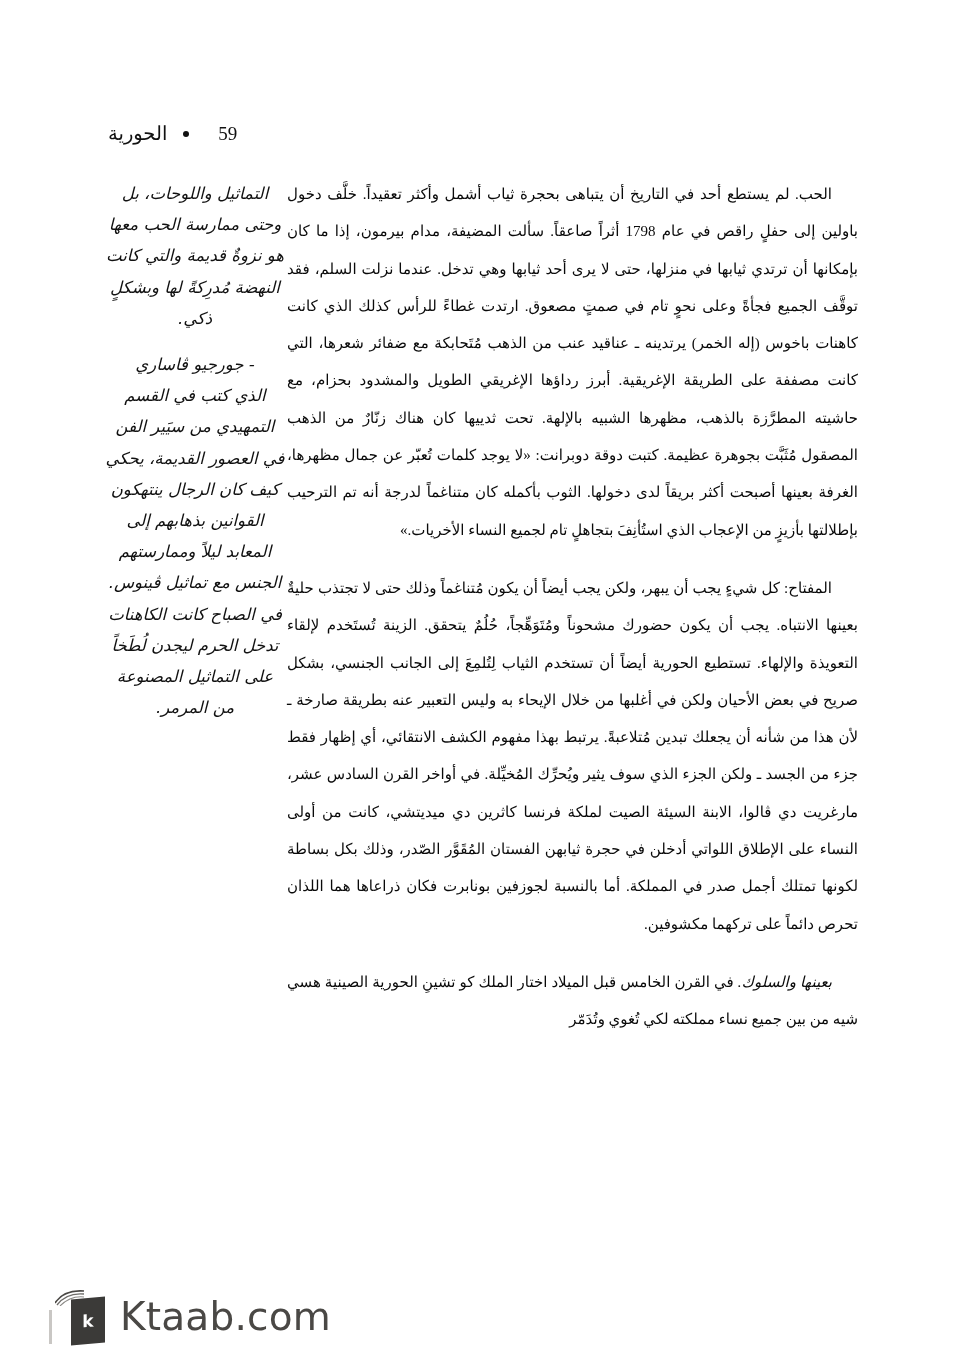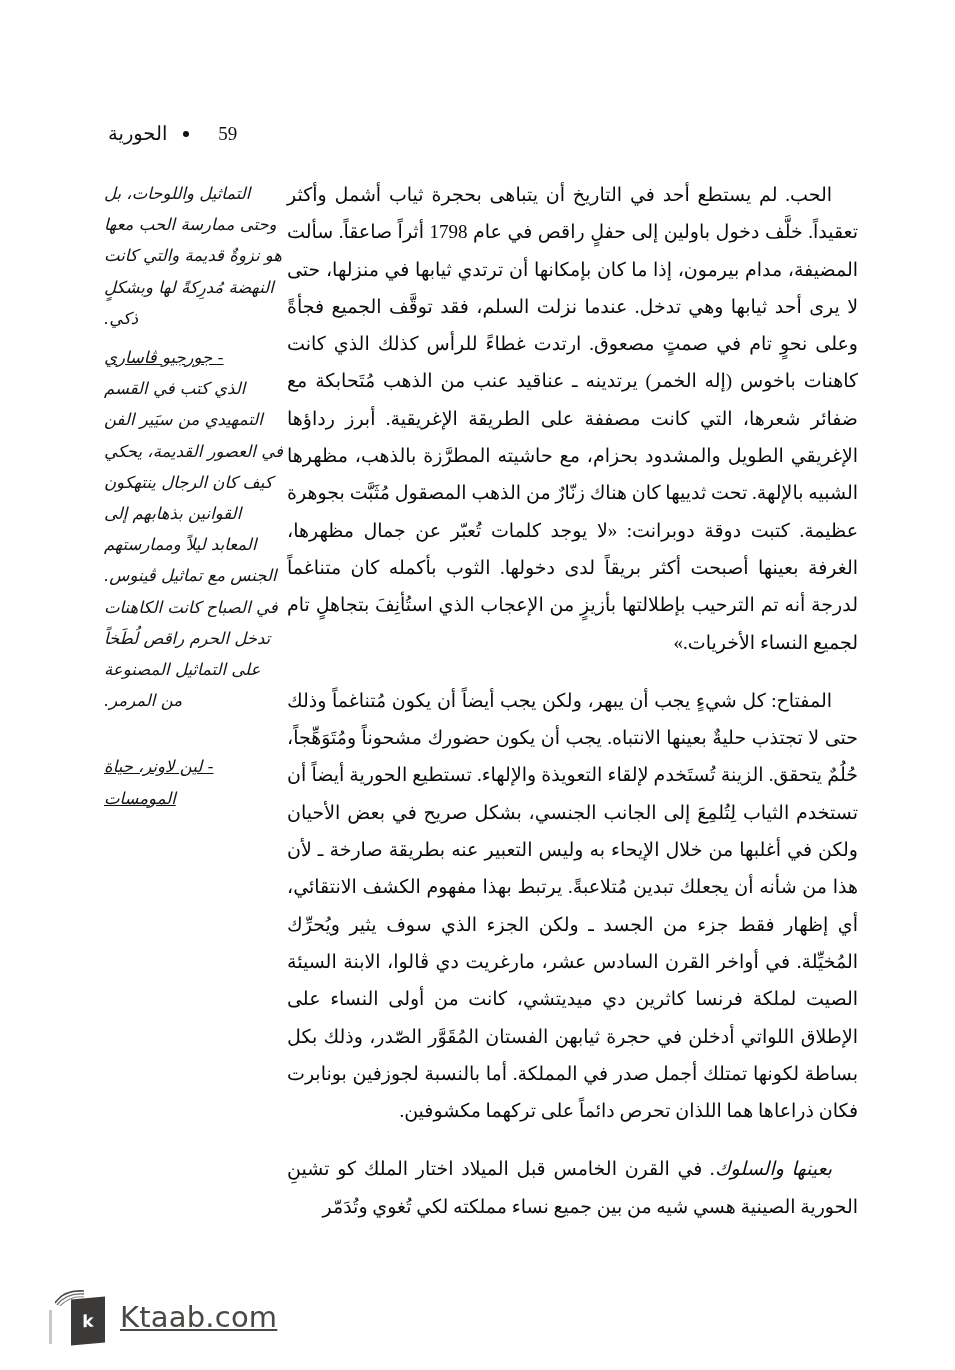--- a/index.html
+++ b/index.html
@@ -33,36 +33,36 @@
   }
 
   
   .content{
     position:absolute;left:0;top:176px;width:955px;height:1090px;
   }
 
   
   .sidebar{
     position:absolute;left:104px;top:2px;width:182px;
-    direction:rtl;text-align:left;
+    direction:rtl;text-align:center;
     font-family:"DejaVu Sans","Liberation Sans",sans-serif;
     font-style:italic;
     font-size:16.5px;line-height:31.2px;
     color:#111;
   }
   .sidebar p{margin:0;}
   .sidebar .quote-body{letter-spacing:.1px;}
-  .sidebar .attrib{margin-top:8px;text-decoration:underline;}
+  .sidebar .attrib{margin-top:15px;}
   .sidebar .gap{height:27px;}
 
   
   .body-col{
     position:absolute;right:97px;top:0;width:571px;
     direction:rtl;
-    font-size:19px;
+    font-size:15px;
     line-height:37.3px;
     color:#0a0a0a;
   }
   .body-col p{
     margin:0 0 0 0;
     text-align:justify;
     text-justify:inter-word;
     text-indent:26px;
   }
   .body-col p.p-first{text-indent:26px;}
@@ -90,46 +90,44 @@
     transform:skewY(-5deg);
     color:#ffffff;font-family:"DejaVu Sans","Liberation Sans",sans-serif;
     font-weight:700;font-size:17px;line-height:1;
   }
   .wm-spine{
     position:absolute;left:-14px;top:22px;width:3px;height:34px;
     background:#c9c7c4;
   }
   .wm-text{
     font-family:"DejaVu Sans","Liberation Sans",sans-serif;
-    font-size:29px;line-height:40px;color:#4a4845;letter-spacing:.2px;
+    font-size:39px;line-height:40px;color:#4a4845;letter-spacing:.2px;
     font-weight:400;
-    text-decoration:underline;
   }
 </style>
 </head>
 <body>
 
 <div class="page">
 
   <div class="runhead">
     <div class="runhead-inner">
       <span class="chapter">الحورية</span>
       <span class="dot"></span>
       <span class="folio">59</span>
     </div>
   </div>
 
   <div class="content">
 
     <aside class="sidebar">
       <p class="quote-body">التماثيل واللوحات، بل وحتى ممارسة الحب معها هو نزوةٌ قديمة والتي كانت النهضة مُدرِكةً لها وبشكلٍ ذكي.</p>
       <p class="attrib">- جورجيو ڤاساري</p>
-      <p class="quote-body">الذي كتب في القسم التمهيدي من سيَير الفن في العصور القديمة، يحكي كيف كان الرجال ينتهكون القوانين بذهابهم إلى المعابد ليلاً وممارستهم الجنس مع تماثيل ڤينوس. في الصباح كانت الكاهنات تدخل الحرم راقص لُطَخاً على التماثيل المصنوعة من المرمر.</p>
+      <p class="quote-body">الذي كتب في القسم التمهيدي من سيَير الفن في العصور القديمة، يحكي كيف كان الرجال ينتهكون القوانين بذهابهم إلى المعابد ليلاً وممارستهم الجنس مع تماثيل ڤينوس. في الصباح كانت الكاهنات تدخل الحرم ليجدن لُطَخاً على التماثيل المصنوعة من المرمر.</p>
       <div class="gap"></div>
-      <p class="attrib">- لين لاونر، حياة المومسات</p>
     </aside>
 
     <div class="body-col">
       <p class="p-first"><span>الحب. لم يستطع أحد في التاريخ أن يتباهى بحجرة ثياب أشمل وأكثر تعقيداً. خلَّف دخول باولين إلى حفلٍ راقص في عام 1798 أثراً صاعقاً. سألت المضيفة، مدام بيرمون، إذا ما كان بإمكانها أن ترتدي ثيابها في منزلها، حتى لا يرى أحد ثيابها وهي تدخل. عندما نزلت السلم، فقد توقَّف الجميع فجأةً وعلى نحوٍ تام في صمتٍ مصعوق. ارتدت غطاءً للرأس كذلك الذي كانت كاهنات باخوس (إله الخمر) يرتدينه ـ عناقيد عنب من الذهب مُتَحابكة مع ضفائر شعرها، التي كانت مصففة على الطريقة الإغريقية. أبرز رداؤها الإغريقي الطويل والمشدود بحزام، مع حاشيته المطرَّزة بالذهب، مظهرها الشبيه بالإلهة. تحت ثدييها كان هناك زنّارٌ من الذهب المصقول مُثَبَّت بجوهرة عظيمة. كتبت دوقة دوبرانت: «لا يوجد كلمات تُعبّر عن جمال مظهرها، الغرفة بعينها أصبحت أكثر بريقاً لدى دخولها. الثوب بأكمله كان متناغماً لدرجة أنه تم الترحيب بإطلالتها بأزيزٍ من الإعجاب الذي استُأنِفَ بتجاهلٍ تام لجميع النساء الأخريات.»</span></p>
       <p><span>المفتاح: كل شيءٍ يجب أن يبهر، ولكن يجب أيضاً أن يكون مُتناغماً وذلك حتى لا تجتذب حليةٌ بعينها الانتباه. يجب أن يكون حضورك مشحوناً ومُتَوَهِّجاً، حُلُمٌ يتحقق. الزينة تُستَخدم لإلقاء التعويذة والإلهاء. تستطيع الحورية أيضاً أن تستخدم الثياب لِتُلمِعَ إلى الجانب الجنسي، بشكل صريح في بعض الأحيان ولكن في أغلبها من خلال الإيحاء به وليس التعبير عنه بطريقة صارخة ـ لأن هذا من شأنه أن يجعلك تبدين مُتلاعبةً. يرتبط بهذا مفهوم الكشف الانتقائي، أي إظهار فقط جزء من الجسد ـ ولكن الجزء الذي سوف يثير ويُحرِّك المُخيِّلة. في أواخر القرن السادس عشر، مارغريت دي ڤالوا، الابنة السيئة الصيت لملكة فرنسا كاثرين دي ميديتشي، كانت من أولى النساء على الإطلاق اللواتي أدخلن في حجرة ثيابهن الفستان المُقَوَّر الصّدر، وذلك بكل بساطة لكونها تمتلك أجمل صدر في المملكة. أما بالنسبة لجوزفين بونابرت فكان ذراعاها هما اللذان تحرص دائماً على تركهما مكشوفين.</span></p>
       <p><span class="lead-term">بعينها والسلوك.</span> <span>في القرن الخامس قبل الميلاد اختار الملك كو تشينِ الحورية الصينية هسي شيه من بين جميع نساء مملكته لكي تُغوي وتُدَمّر</span></p>
     </div>
 
   </div>
 

